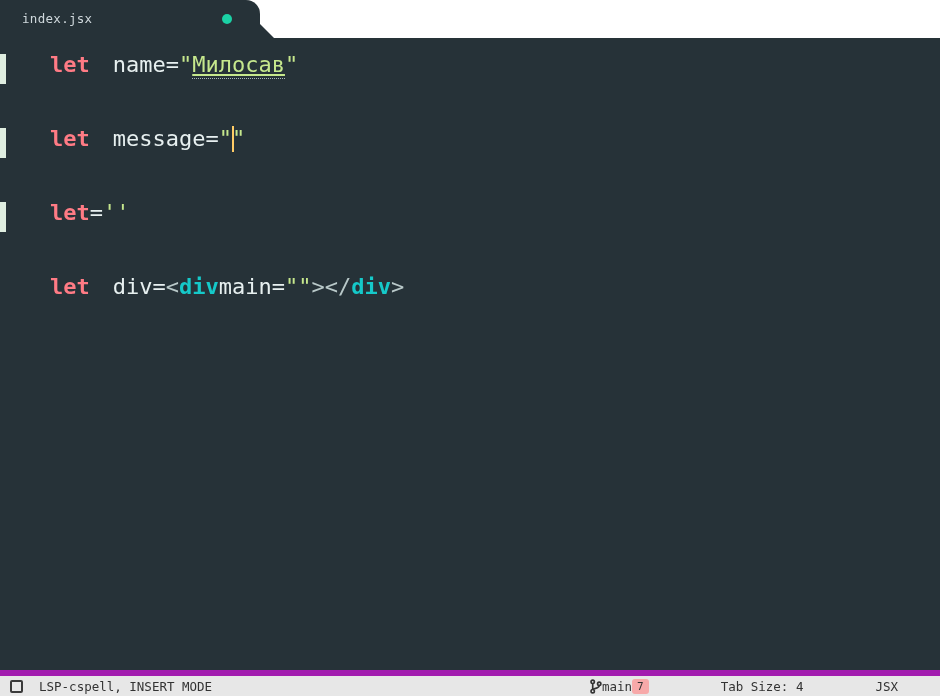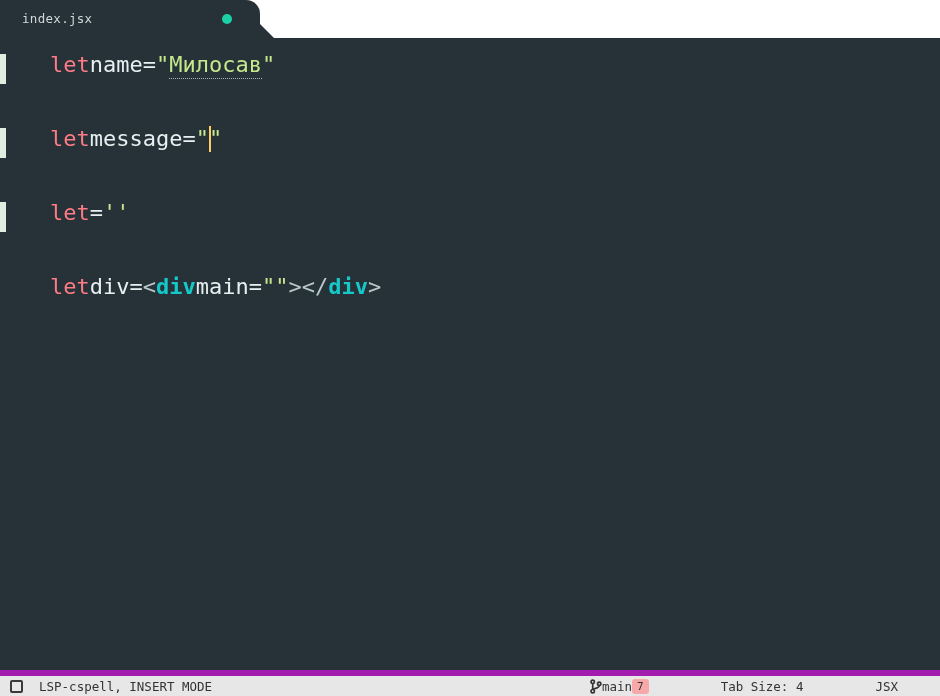--- a/index.html
+++ b/index.html
@@ -28,30 +28,30 @@
     position: absolute; right: 28px; top: 50%; transform: translateY(-50%);
     width: 10px; height: 10px; border-radius: 50%; background: #1bd1a5;
   }
 
   
   .editor { flex: 1; position: relative; background: #263238; color: #d7e2e3; font-size: 22px; line-height: 1.0; padding-top: 16px; }
   .line { position: relative; display: flex; align-items: baseline; height: 30px; padding-left: 50px; white-space: pre; }
   .gap { height: 44px; }
   .gutter-mark { position: absolute; left: 0; top: 0; bottom: 0; width: 6px; background: #dfeee0; }
 
-  .kw   { color: #ff7b85; font-weight: 400; }
-  .ident{ color: #e7f0f0; }
+  .kw   { color: #ff7b85; font-weight: 700; }
+  .ident{ color: #e7f0f0; margin-left: 23px; }
   .op   { color: #e7f0f0; }
   .str  { color: #c6e88d; }
   .tag  { color: #15c9c9; font-weight: 600; }
   .punct{ color: #b9c9c9; }
   .attr { color: #e7f0f0; }
 
   .str .spell {
-    border-bottom: 1.5px dotted #a9b8b8; padding-bottom: 1px;
+    border-bottom: 1.5px dotted #a9b8b8; padding-bottom: 1px; text-decoration: underline;
   }
 
   .cursor { display: inline-block; width: 0; position: relative; }
   .cursor::after {
     content: ""; position: absolute; left: 0; top: -20px; width: 2px; height: 26px; background: #ffcc66;
   }
 
   
   .status {
     height: 26px; background: #e7e7e7; color: #333;

